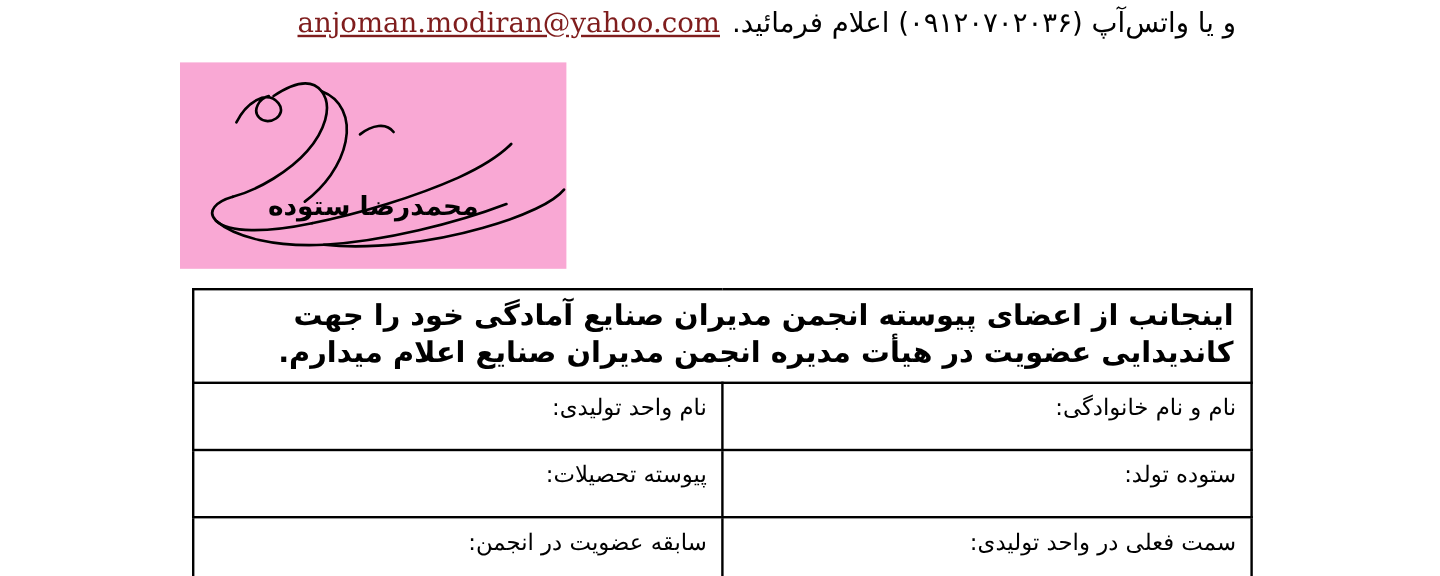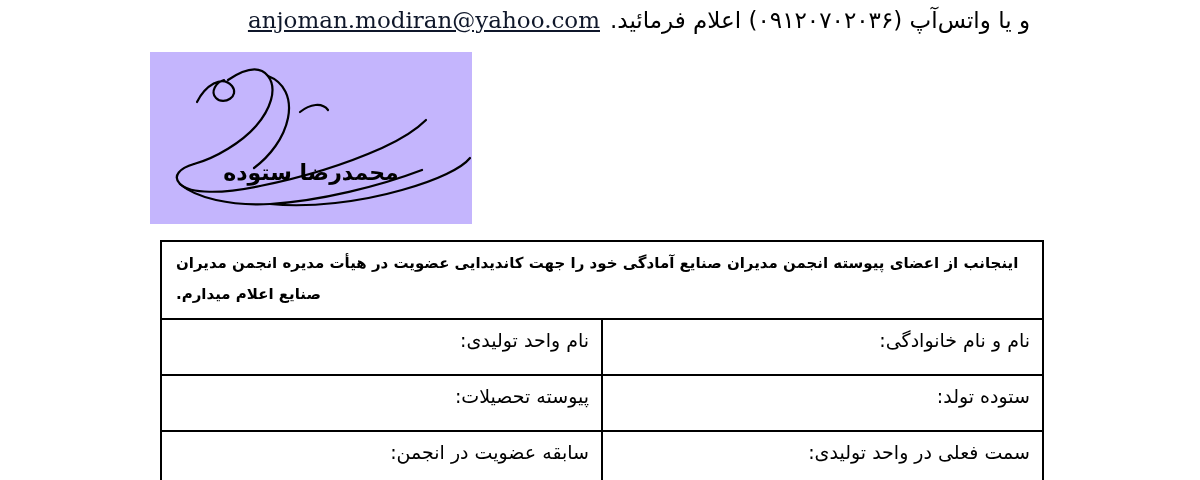--- a/index.html
+++ b/index.html
@@ -35,36 +35,36 @@
     font-size: 23px;
     line-height: 30px;
     white-space: nowrap;
     direction: rtl;
     unicode-bidi: isolate;
   }
   .top-line .email {
     font-family: "DejaVu Serif", "Liberation Serif", serif;
     font-size: 23px;
     line-height: 30px;
-    color: #0f172a;
+    color: #7f1d1d;
     text-decoration: underline;
     direction: ltr;
     unicode-bidi: isolate;
     margin-right: 10px;
     white-space: nowrap;
   }
 
   
   .sign-box {
     position: absolute;
     top: 52px;
     left: 150px;
     width: 322px;
     height: 172px;
-    background: #c4b5fd;
+    background: #f9a8d4;
     overflow: hidden;
   }
   .sign-svg {
     position: absolute;
     top: 0;
     left: 0;
   }
   .sign-name {
     position: absolute;
     top: 108px;
@@ -101,22 +101,22 @@
     border: 2px solid #000000;
     padding: 5px 12px 6px 12px;
     vertical-align: top;
     font-size: 19px;
     line-height: 30px;
     height: 56px;
     box-sizing: border-box;
   }
   .form-table td.head {
     font-weight: bold;
-    text-align: left;
-    font-size: 15px;
+    text-align: right;
+    font-size: 24px;
     line-height: 31px;
     padding: 6px 14px 8px 14px;
     height: 70px;
   }
   .form-table .lbl {
     display: block;
     text-align: right;
   }
   .col-right { width: 442px; margin-left: 12px; }
   .col-left  { width: 442px; }

